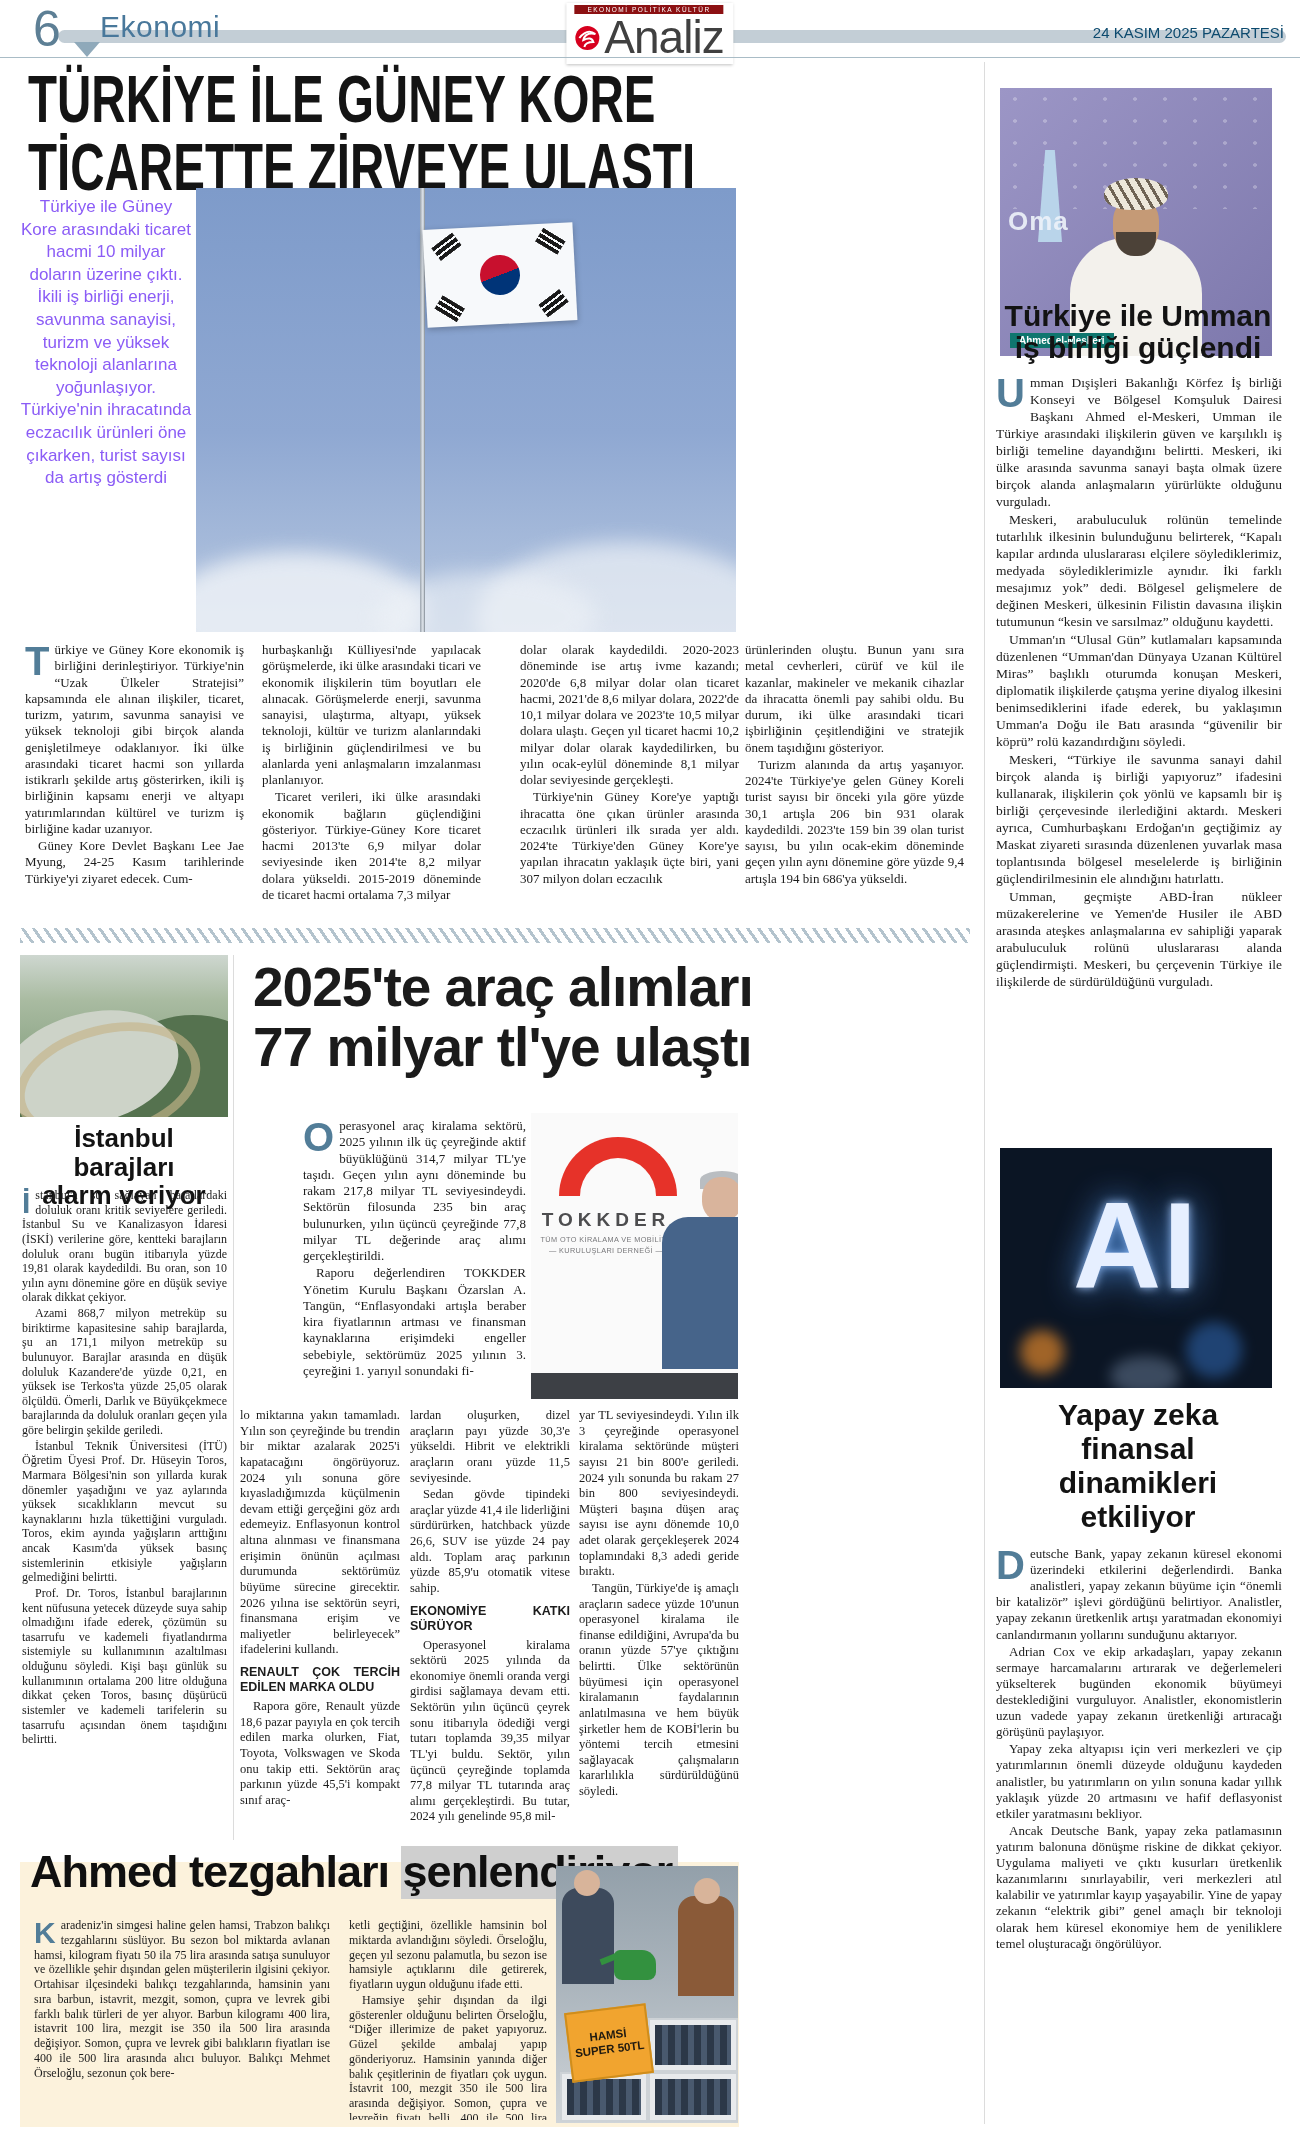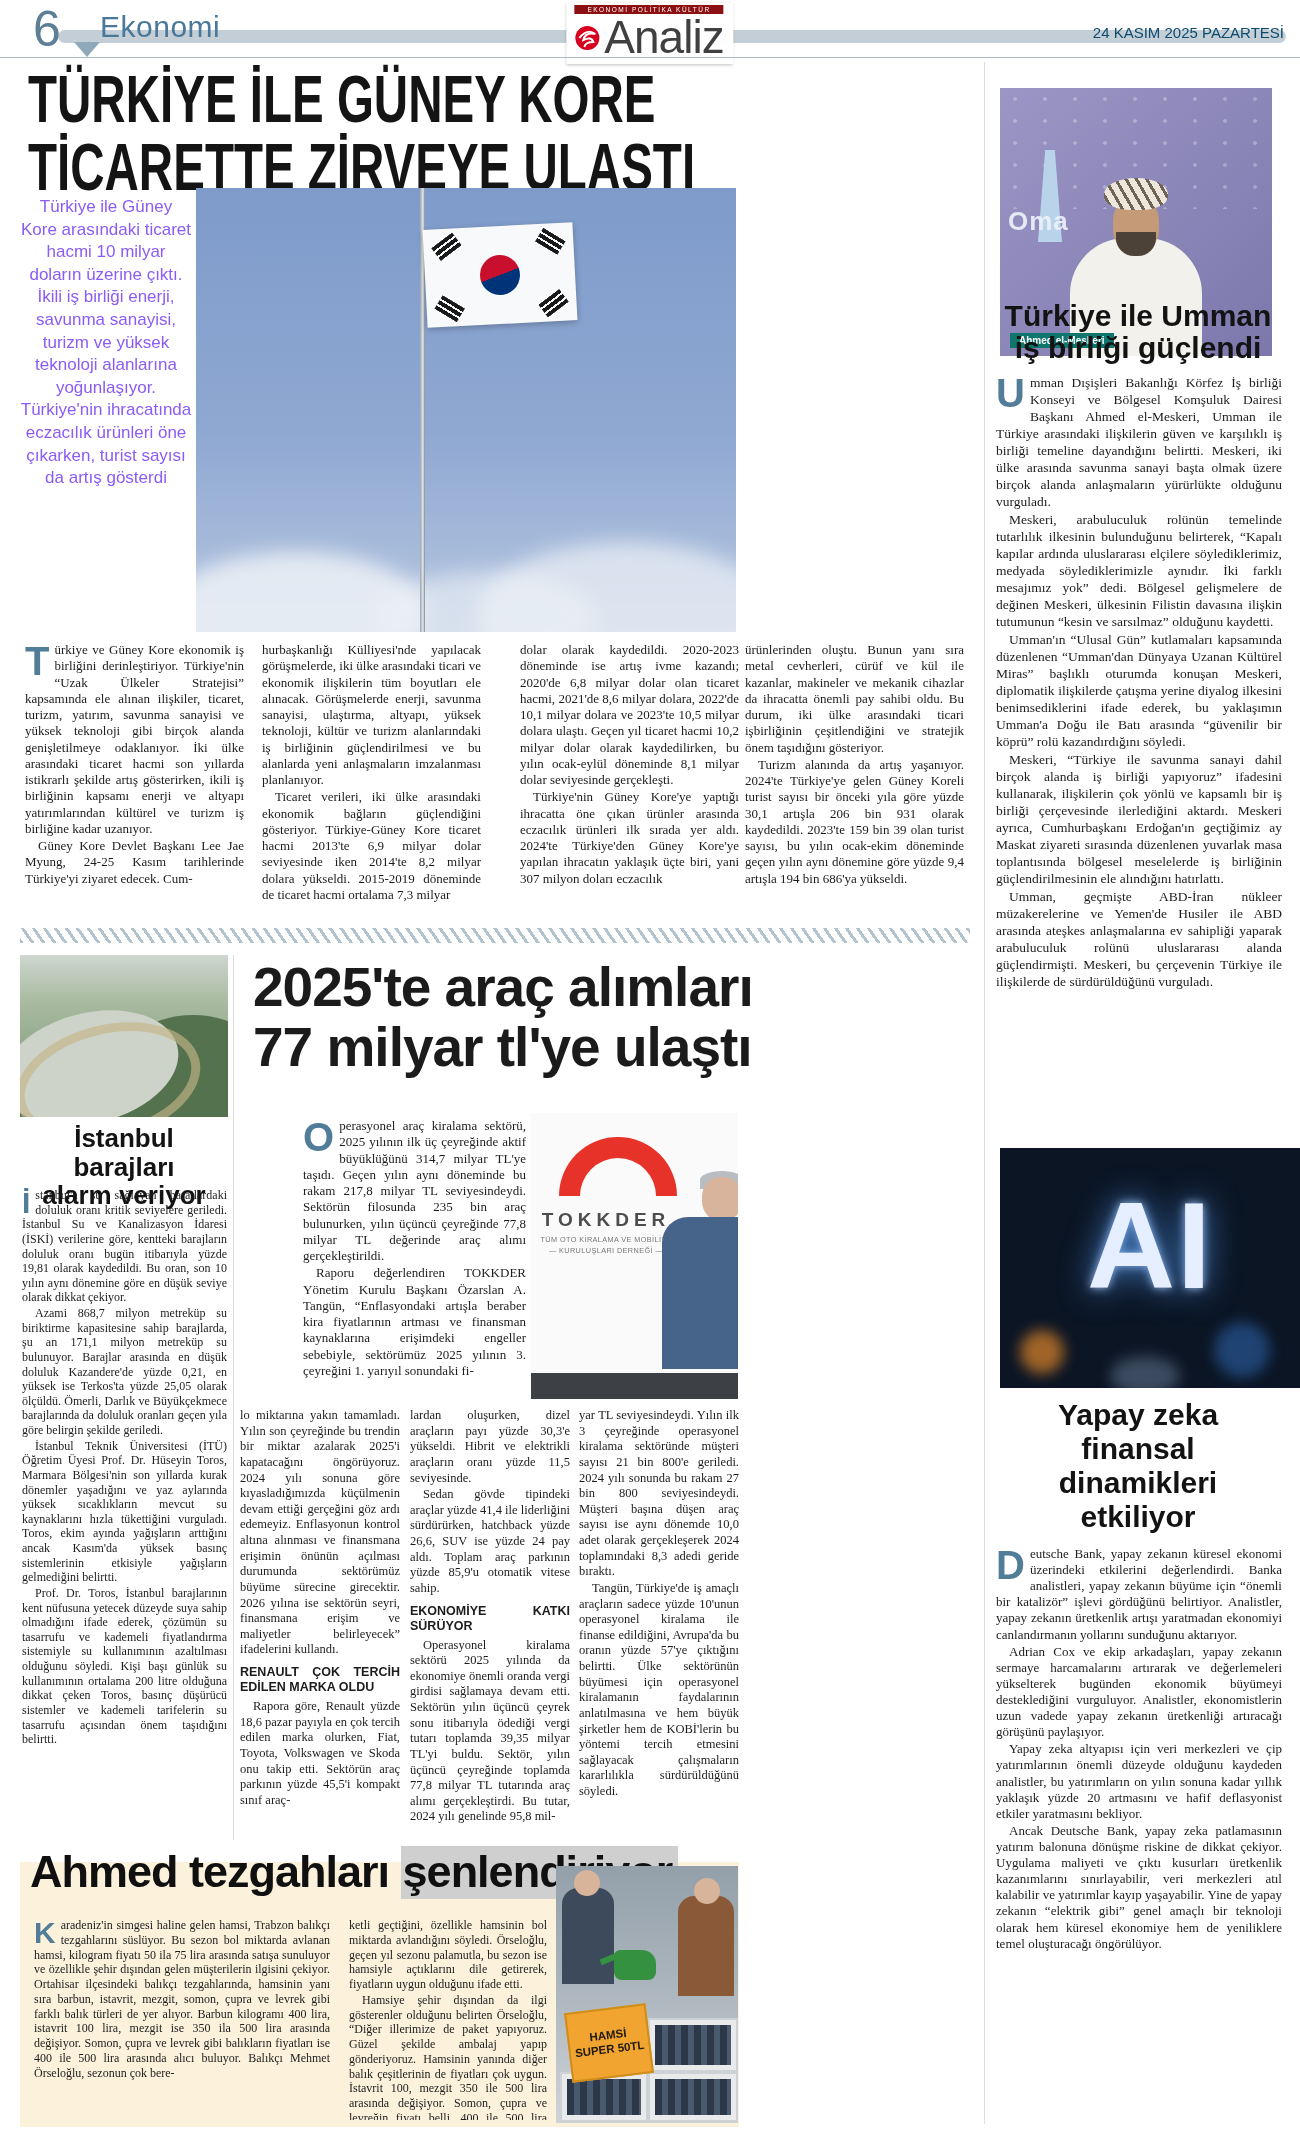--- a/index.html
+++ b/index.html
@@ -85,21 +85,21 @@
   .tok-arch{position:absolute;left:28px;top:24px;width:76px;height:38px;border:21px solid #e63229;border-bottom:none;
             border-radius:62px 62px 0 0;}
   .tok-name{position:absolute;left:0;top:96px;width:150px;text-align:center;font-size:19px;font-weight:700;
             color:#4d4d4f;letter-spacing:5px;}
   .tok-sub{position:absolute;left:0;width:150px;text-align:center;font-size:7.3px;color:#77777a;letter-spacing:.4px;}
   .tok-head{position:absolute;right:-4px;top:64px;width:40px;height:44px;background:#d9b49c;border-radius:45%;}
   .tok-hair{position:absolute;right:-6px;top:58px;width:44px;height:18px;background:#b9bdc1;border-radius:50% 50% 0 0;}
   .tok-body{position:absolute;right:-34px;top:104px;width:110px;height:152px;background:#46648a;border-radius:26px 26px 0 0;}
   .tok-desk{position:absolute;left:0;bottom:0;width:100%;height:26px;background:#3d4045;}
   
-  .ai-bg{background:#0b1524;padding-left:28px;}
+  .ai-bg{background:#0b1524;}
   .ai-txt{position:absolute;left:0;top:28px;width:100%;text-align:center;font-size:122px;font-weight:800;color:#e6efff;
           text-shadow:0 0 34px #4f8fe0,0 0 10px #bcd6ff;letter-spacing:2px;}
   .blob{position:absolute;border-radius:50%;filter:blur(7px);}
   
   .dam{background:linear-gradient(180deg,#ced7d0 0%,#a9bba1 28%,#70906d 100%);}
   .dam-water{position:absolute;left:-20px;top:58px;width:180px;height:110px;background:#cdd3c8;border-radius:50%;
              transform:rotate(-14deg);}
   .dam-hill{position:absolute;background:#55724f;border-radius:50%;}
   .dam-rim{position:absolute;left:-6px;top:70px;width:170px;height:96px;border:9px solid #c5b488;border-radius:50%;
            transform:rotate(-14deg);opacity:.65;}

